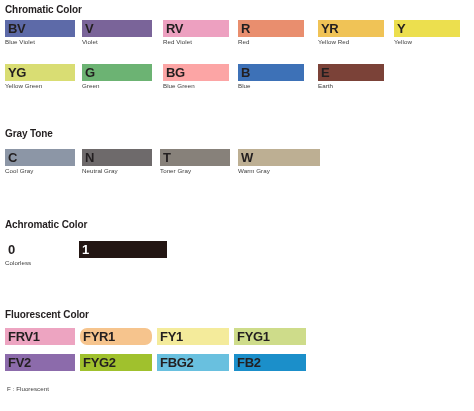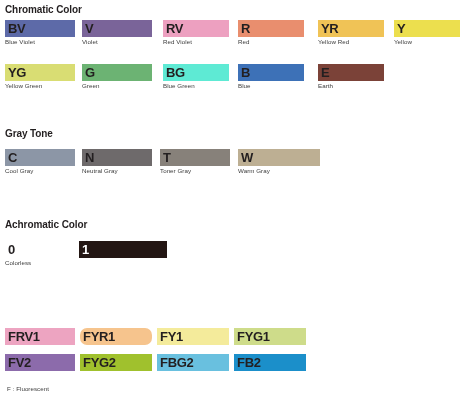--- a/index.html
+++ b/index.html
@@ -125,21 +125,21 @@
       </div>
       <div class="caption">Yellow Green</div>
     </div>
     <div class="swatch" style="left: 82px; top: 64px; width: 70px;">
       <div class="bar" style="width: 70px; background: rgb(108, 179, 115);">
         <span class="bar-code">G</span>
       </div>
       <div class="caption">Green</div>
     </div>
     <div class="swatch" style="left: 163px; top: 64px; width: 66px;">
-      <div class="bar" style="width: 66px; background: #5eead4;">
+      <div class="bar" style="width: 66px; background: #fca5a5;">
         <span class="bar-code">BG</span>
       </div>
       <div class="caption">Blue Green</div>
     </div>
     <div class="swatch" style="left: 238px; top: 64px; width: 66px;">
       <div class="bar" style="width: 66px; background: rgb(61, 113, 183);">
         <span class="bar-code">B</span>
       </div>
       <div class="caption">Blue</div>
     </div>
@@ -179,20 +179,21 @@
       <div class="bar" style="width: 56px;">
         <span class="bar-code">0</span>
       </div>
       <div class="caption">Colorless</div>
     </div>
     <div class="swatch" style="left: 79px; top: 241px; width: 88px;">
       <div class="bar" style="width: 88px; background: rgb(35, 22, 19);">
         <span class="bar-code light">1</span>
       </div>
     </div>
+    <div class="section-title" style="left: 5px; top: 309px;">Fluorescent Color</div>
     <div class="swatch" style="left: 5px; top: 328px; width: 70px;">
       <div class="bar" style="width: 70px; background: rgb(237, 164, 193);">
         <span class="bar-code">FRV1</span>
       </div>
     </div>
     <div class="swatch" style="left: 80px; top: 328px; width: 72px;">
       <div class="bar" style="width: 72px; background: rgb(246, 196, 141); border-radius: 7px;">
         <span class="bar-code">FYR1</span>
       </div>
     </div>

